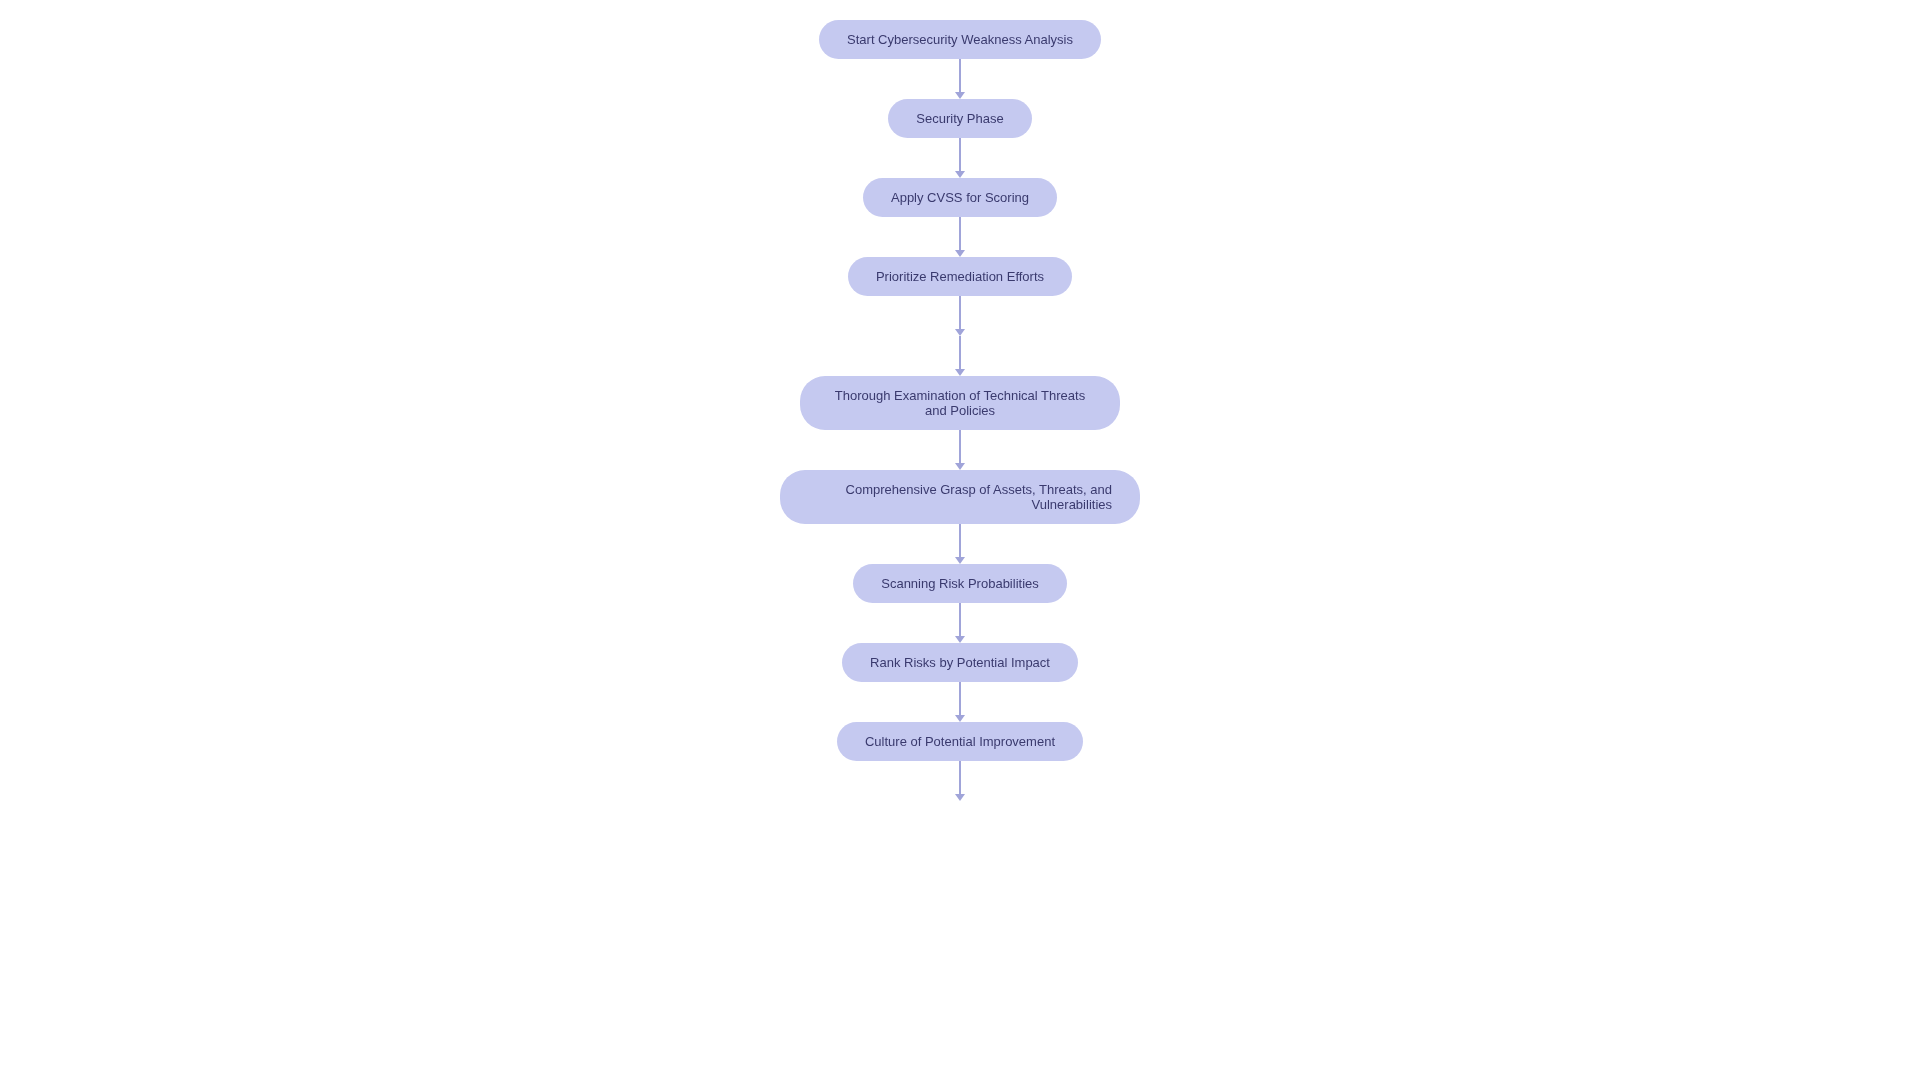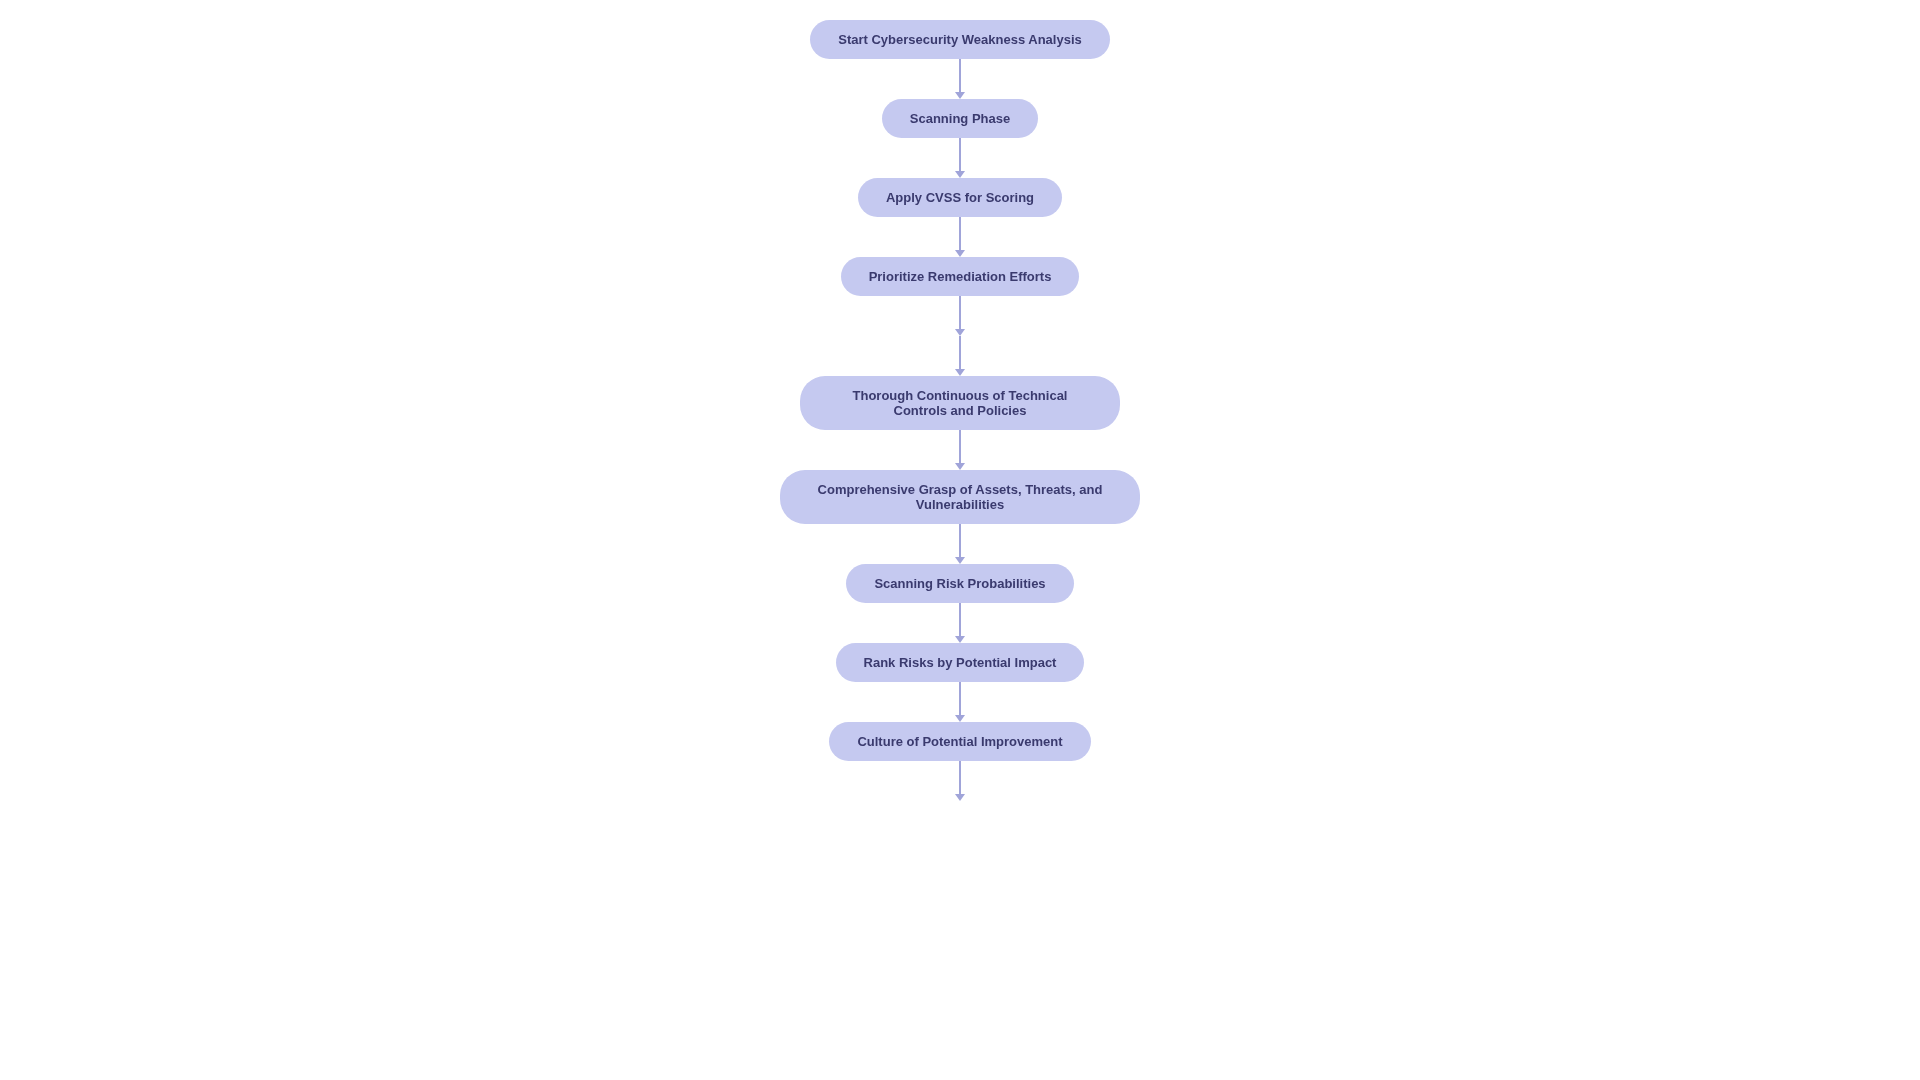--- a/index.html
+++ b/index.html
@@ -27,33 +27,34 @@
       width: 100%;
     }
 
     .flow-node {
       background-color: #c5c9f0;
       border-radius: 25px;
       padding: 12px 28px;
       font-size: 13px;
       color: #3a3a6e;
       text-align: center;
-      font-weight: 700;
+      font-weight: 400;
       white-space: nowrap;
       cursor: default;
     }
 
     .flow-node.wide {
       max-width: 320px;
       white-space: normal;
     }
 
     .flow-node.wider {
       max-width: 360px;
       white-space: normal;
+      text-align: right;
     }
 
     .flow-connector {
       display: flex;
       flex-direction: column;
       align-items: center;
       height: 40px;
     }
 
     .flow-connector .line {
@@ -72,40 +73,40 @@
   </style>
 </head>
 <body>
 
 <div class="flowchart-container">
 <div class="flow-node">Start Cybersecurity Weakness Analysis</div>
     <div class="flow-connector">
       <div class="line"></div>
       <div class="arrow"></div>
     </div>
-    <div class="flow-node">Scanning Phase</div>
+    <div class="flow-node">Security Phase</div>
     <div class="flow-connector">
       <div class="line"></div>
       <div class="arrow"></div>
     </div>
     <div class="flow-node">Apply CVSS for Scoring</div>
     <div class="flow-connector">
       <div class="line"></div>
       <div class="arrow"></div>
     </div>
     <div class="flow-node">Prioritize Remediation Efforts</div>
     <div class="flow-connector">
       <div class="line"></div>
       <div class="arrow"></div>
     </div>
     <div class="flow-connector">
       <div class="line"></div>
       <div class="arrow"></div>
     </div>
-    <div class="flow-node wide">Thorough Continuous of Technical Controls and Policies</div>
+    <div class="flow-node wide">Thorough Examination of Technical Threats and Policies</div>
     <div class="flow-connector">
       <div class="line"></div>
       <div class="arrow"></div>
     </div>
     <div class="flow-node wider">Comprehensive Grasp of Assets, Threats, and Vulnerabilities</div>
     <div class="flow-connector">
       <div class="line"></div>
       <div class="arrow"></div>
     </div>
     <div class="flow-node">Scanning Risk Probabilities</div>

